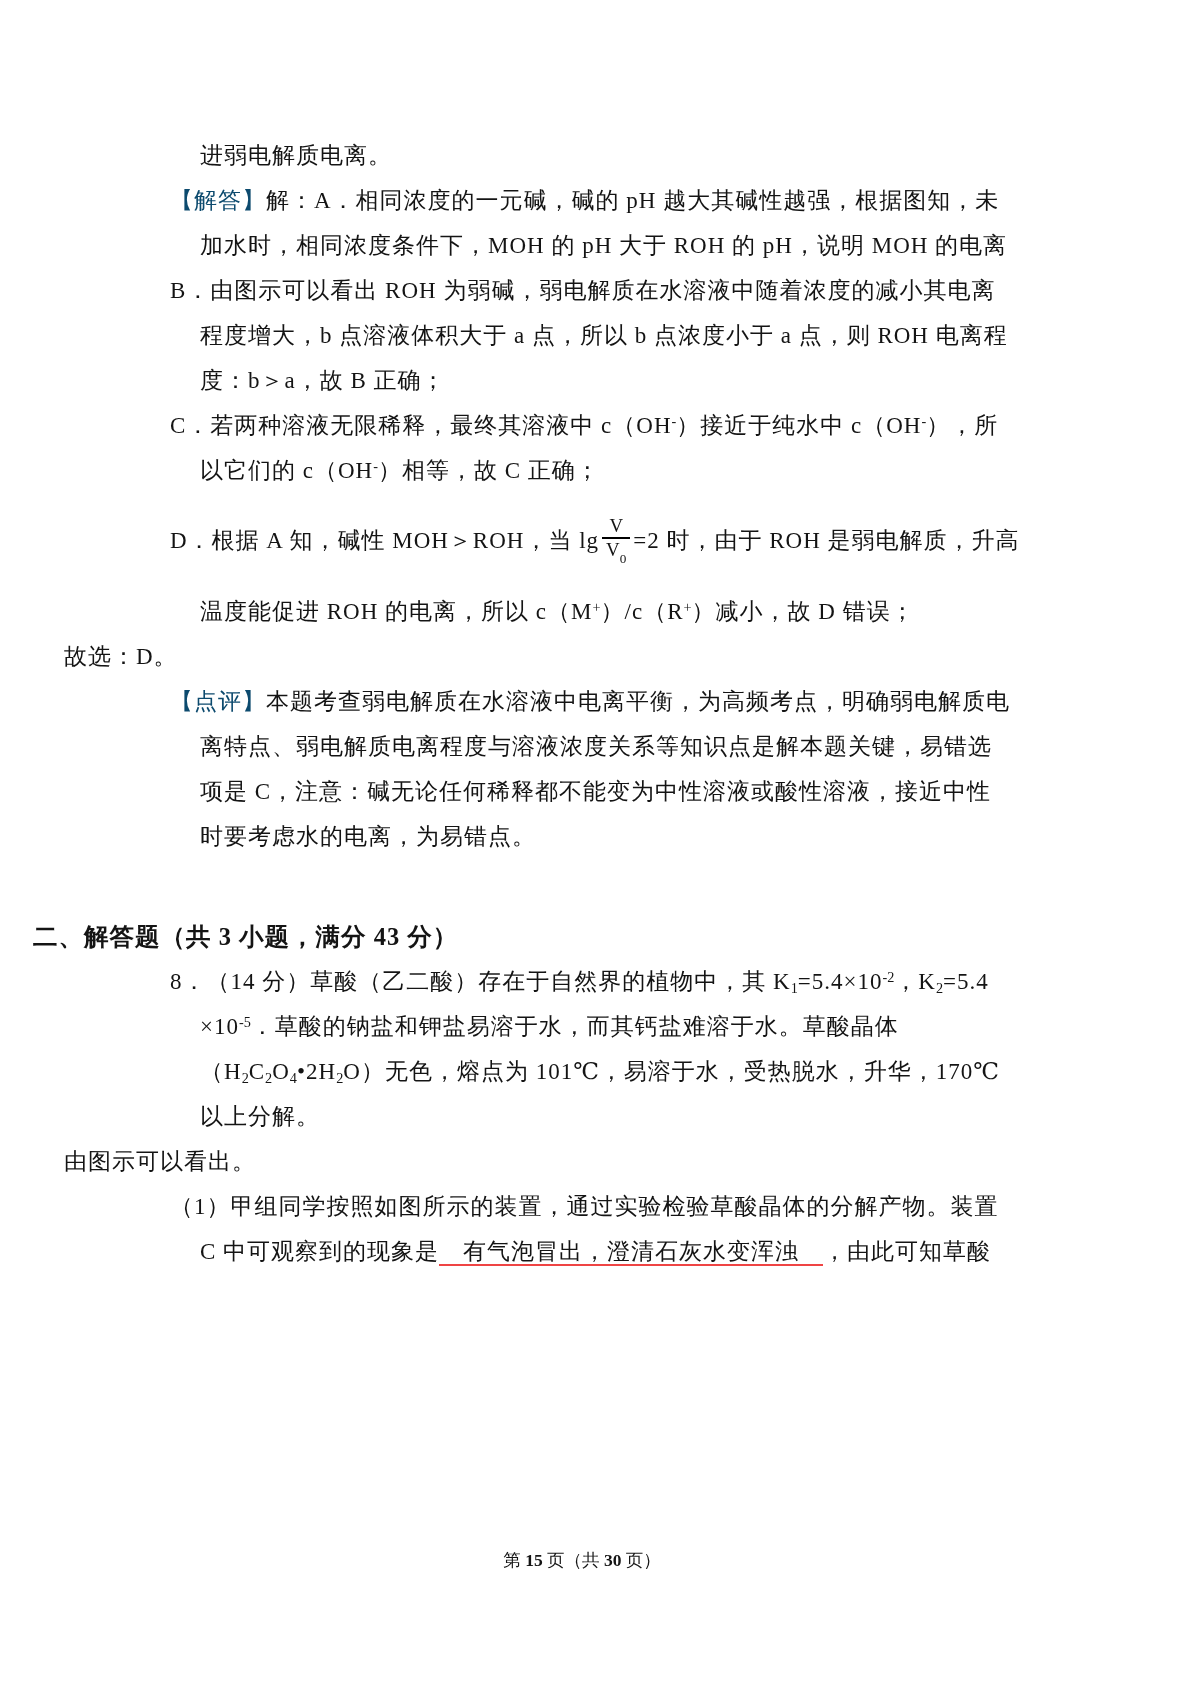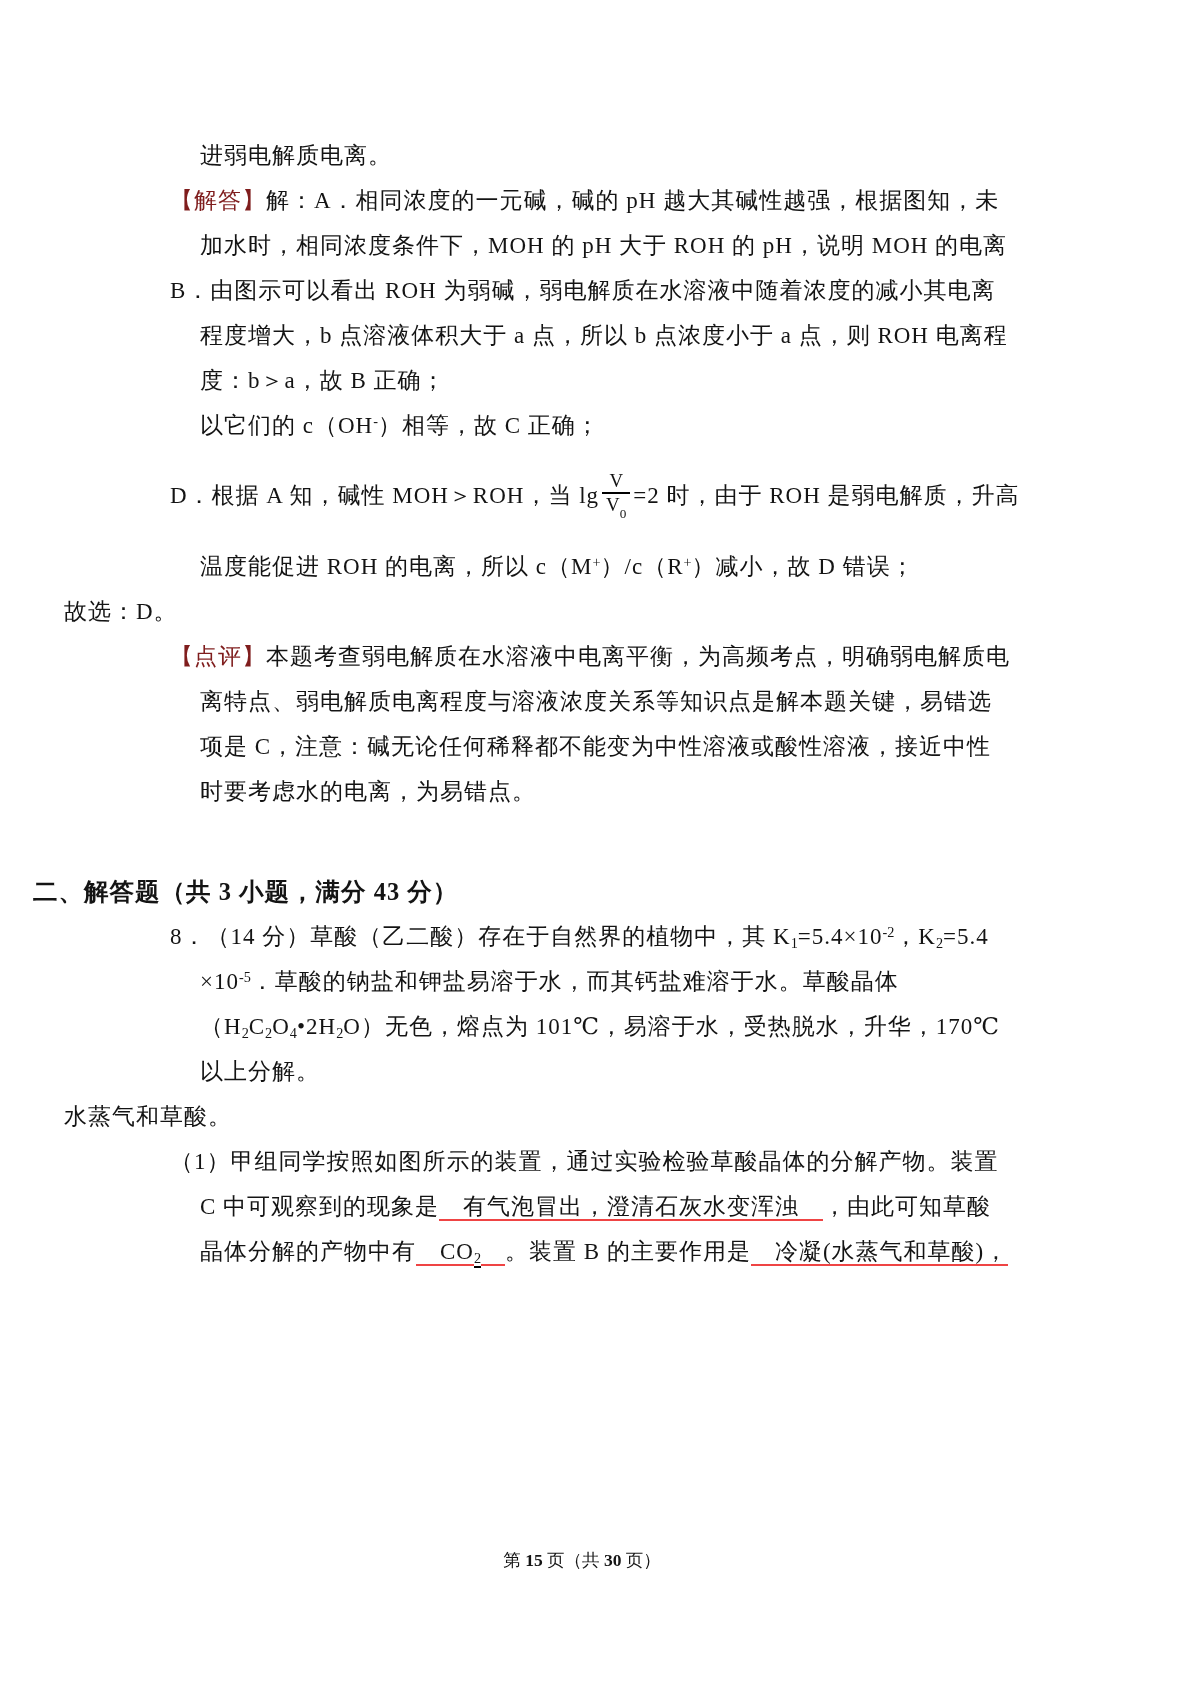--- a/index.html
+++ b/index.html
@@ -20,21 +20,21 @@
     letter-spacing:1px;
     white-space:nowrap;
   }
   .m0{margin-left:64px;}
   .m1{margin-left:170px;}
   .m2{margin-left:200px;}
   .tall{height:96px; line-height:96px;}
   .heading{margin-top:55px; font-size:24.5px;margin-left:33px;}
   .heading span{font-weight:bold;}
   .wide{letter-spacing:9px;}
-  .b{color:#7f1d1d;font-family:Liberation Serif, serif;}
+  .b{color:#0c4a6e;font-family:Liberation Serif, serif;}
   .bold{font-weight:bold;}
   .sub{font-size:0.62em; position:relative; top:0.28em; letter-spacing:0;}
   .sup{font-size:0.62em; position:relative; top:-0.5em; letter-spacing:0;}
   .u{border-bottom:2px solid #ef4444;}
   .u.sub{border-bottom:2px solid #000;}
   .frac{
     display:inline-block; vertical-align:middle;
     text-align:center; line-height:1.15;
     font-size:0.82em; margin:0 3px; position:relative; top:-3px;
     letter-spacing:0;
@@ -50,31 +50,31 @@
 </head>
 <body>
 
 <div class="doc">
     <div class="line m2"><span>进弱电解质电离。</span></div>
     <div class="line m1"><span class="b">【解答】</span><span>解：A．相同浓度的一元碱，碱的 pH 越大其碱性越强，根据图知，未</span></div>
     <div class="line m2"><span>加水时，相同浓度条件下，MOH 的 pH 大于 ROH 的 pH，说明 MOH 的电离</span></div>
     <div class="line m1"><span>B．由图示可以看出 ROH 为弱碱，弱电解质在水溶液中随着浓度的减小其电离</span></div>
     <div class="line m2"><span>程度增大，b 点溶液体积大于 a 点，所以 b 点浓度小于 a 点，则 ROH 电离程</span></div>
     <div class="line m2"><span>度：b＞a，故 B 正确；</span></div>
+    <div class="line m1"><span>C．若两种溶液无限稀释，最终其溶液中 c（OH</span><span class="sup">-</span><span>）接近于纯水中 c（OH</span><span class="sup">-</span><span>），所</span></div>
     <div class="line m2"><span>以它们的 c（OH</span><span class="sup">-</span><span>）相等，故 C 正确；</span></div>
     <div class="line m1 tall"><span>D．根据 A 知，碱性 MOH＞ROH，当 lg</span><span class="frac"><span class="num">V</span><span class="den">V<sub>0</sub></span></span><span>=2 时，由于 ROH 是弱电解质，升高</span></div>
     <div class="line m2"><span>温度能促进 ROH 的电离，所以 c（M</span><span class="sup">+</span><span>）/c（R</span><span class="sup">+</span><span>）减小，故 D 错误；</span></div>
     <div class="line m0"><span>故选：D。</span></div>
     <div class="line m1"><span class="b">【点评】</span><span>本题考查弱电解质在水溶液中电离平衡，为高频考点，明确弱电解质电</span></div>
     <div class="line m2"><span>离特点、弱电解质电离程度与溶液浓度关系等知识点是解本题关键，易错选</span></div>
     <div class="line m2"><span>项是 C，注意：碱无论任何稀释都不能变为中性溶液或酸性溶液，接近中性</span></div>
     <div class="line m2"><span>时要考虑水的电离，为易错点。</span></div>
     <div class="line m1 heading"><span class="bold">二、解答题（共 3 小题，满分 43 分）</span></div>
     <div class="line m1"><span>8．（14 分）草酸（乙二酸）存在于自然界的植物中，其 K</span><span class="sub">1</span><span>=5.4×10</span><span class="sup">-2</span><span>，K</span><span class="sub">2</span><span>=5.4</span></div>
     <div class="line m2"><span>×10</span><span class="sup">-5</span><span>．草酸的钠盐和钾盐易溶于水，而其钙盐难溶于水。草酸晶体</span></div>
     <div class="line m2"><span>（H</span><span class="sub">2</span><span>C</span><span class="sub">2</span><span>O</span><span class="sub">4</span><span>•2H</span><span class="sub">2</span><span>O）无色，熔点为 101℃，易溶于水，受热脱水，升华，170℃</span></div>
     <div class="line m2"><span>以上分解。</span></div>
-    <div class="line m0"><span>水蒸气和草酸。</span></div>
+    <div class="line m0"><span>由图示可以看出。</span></div>
     <div class="line m1"><span>（1）甲组同学按照如图所示的装置，通过实验检验草酸晶体的分解产物。装置</span></div>
     <div class="line m2"><span>C 中可观察到的现象是</span><span class="u">　有气泡冒出，澄清石灰水变浑浊　</span><span>，由此可知草酸</span></div>
-    <div class="line m2"><span>晶体分解的产物中有</span><span class="u">　CO</span><span class="u sub">2</span><span class="u">　</span><span>。装置 B 的主要作用是</span><span class="u">　冷凝(水蒸气和草酸)，</span></div>
   </div>
 <div class="footer"><span>第 </span><span class="bold">15</span><span> 页（共 </span><span class="bold">30</span><span> 页）</span></div>
 
 </body></html>

